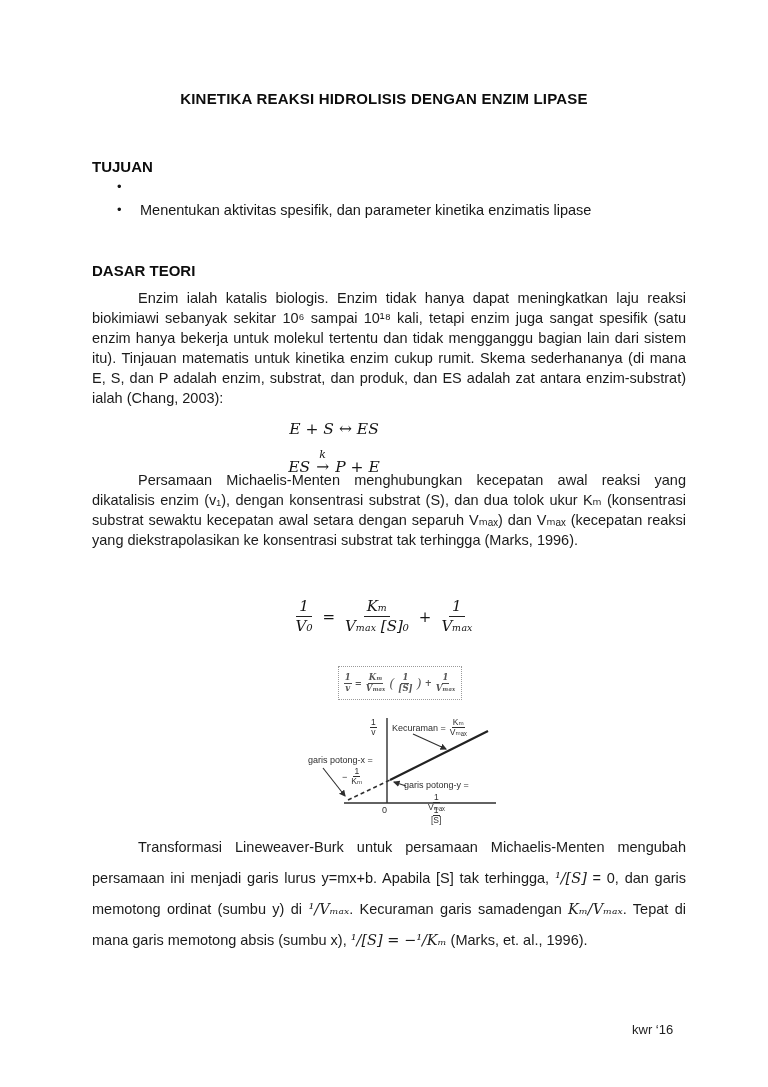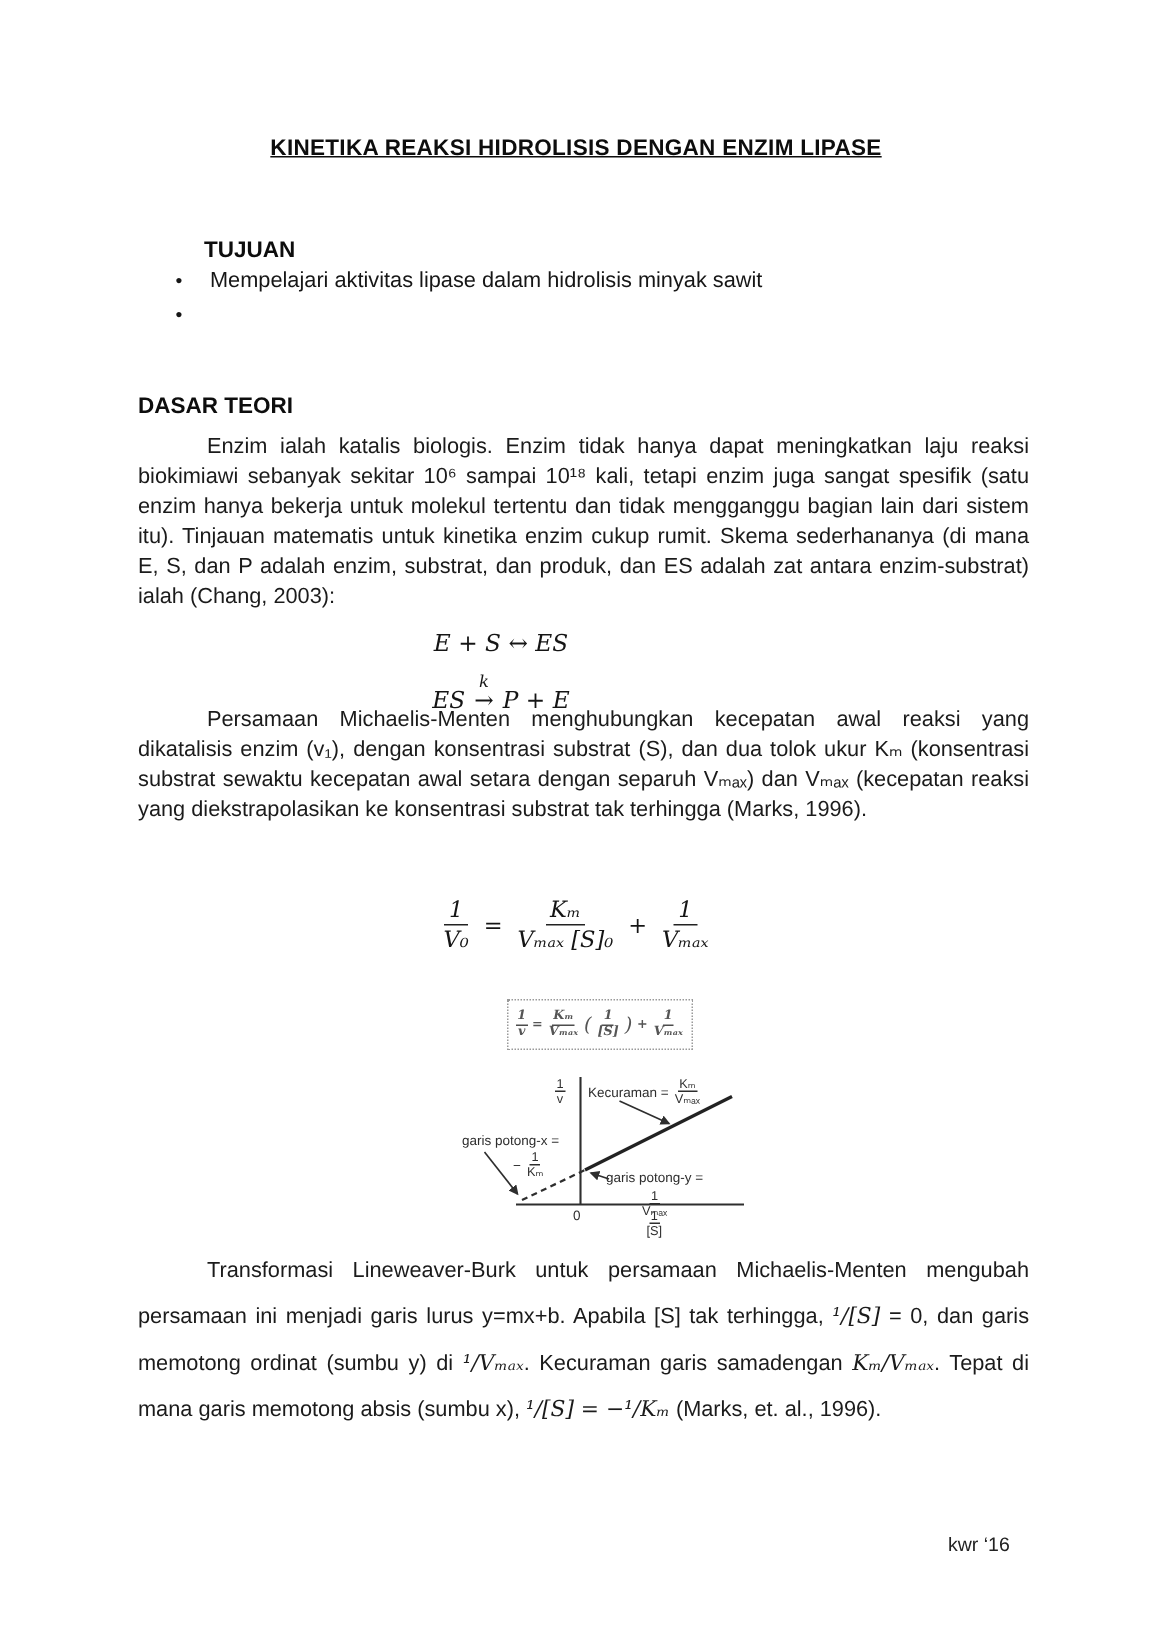--- a/index.html
+++ b/index.html
@@ -1,20 +1,20 @@
 <!DOCTYPE html>
 <html><head>
 <meta charset="utf-8">
 <style>
   html,body{margin:0;padding:0;background:#ffffff;}
   .page{position:relative;width:768px;height:1087px;background:#ffffff;overflow:hidden;
         font-family:"Liberation Sans","DejaVu Sans",sans-serif;color:#161616;}
   .abs{position:absolute;}
   .title{top:90px;left:0;width:768px;text-align:center;font-size:15px;font-weight:bold;
-         letter-spacing:.2px;color:#0d0d0d;text-decoration:underline;}
+         letter-spacing:.2px;color:#0d0d0d;}
   .heading{left:92px;font-size:15px;font-weight:bold;color:#0d0d0d;}
   .bullets{left:117px;top:179px;width:560px;font-size:14.5px;}
   .bullet-row{display:flex;align-items:flex-start;height:23px;}
   .dot{width:23px;font-size:13px;}
   .body{left:92px;width:594px;margin:0;font-size:14.5px;line-height:20px;
         text-align:justify;text-indent:46px;color:#1b1b1b;}
   .m{font-family:"DejaVu Serif","DejaVu Sans",serif;font-style:italic;}
   .eq{left:0;width:668px;text-align:center;font-family:"DejaVu Serif","DejaVu Sans",serif;
       font-style:italic;font-size:15.5px;color:#151515;}
   .eq2wrap{display:inline-flex;align-items:flex-end;gap:6px;}
@@ -40,29 +40,29 @@
   .footer{left:632px;top:1022px;font-size:13px;color:#222;}
   svg{position:absolute;left:0;top:0;}
 </style>
 </head>
 <body>
 
 <div class="page">
 
   <div class="abs title">KINETIKA REAKSI HIDROLISIS DENGAN ENZIM LIPASE</div>
 
-  <div class="abs heading" style="top:158px;margin-left:44px;">TUJUAN</div>
+  <div class="abs heading" style="top:158px;">TUJUAN</div>
 
   <div class="abs bullets">
     <div class="bullet-row">
       <span class="dot">•</span>
-      <span>Mempelajari aktivitas lipase dalam hidrolisis minyak sawit</span>
     </div>
     <div class="bullet-row">
       <span class="dot">•</span>
+      <span>Menentukan aktivitas spesifik, dan parameter kinetika enzimatis lipase</span>
     </div>
   </div>
 
   <div class="abs heading" style="top:262px;">DASAR TEORI</div>
 
   <p class="abs body" style="top:288px;">Enzim ialah katalis biologis. Enzim tidak hanya dapat meningkatkan laju reaksi biokimiawi sebanyak sekitar 10⁶ sampai 10¹⁸ kali, tetapi enzim juga sangat spesifik (satu enzim hanya bekerja untuk molekul tertentu dan tidak mengganggu bagian lain dari sistem itu). Tinjauan matematis untuk kinetika enzim cukup rumit. Skema sederhananya (di mana E, S, dan P adalah enzim, substrat, dan produk, dan ES adalah zat antara enzim-substrat) ialah (Chang, 2003):</p>
 
   <div class="abs eq" style="top:420px;">E + S ↔ ES</div>
 
   <div class="abs eq" style="top:450px;">

